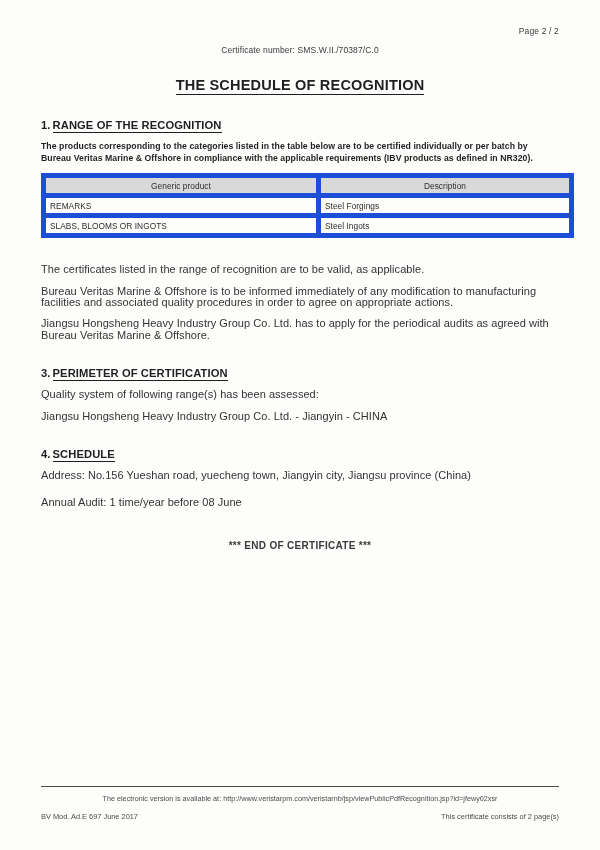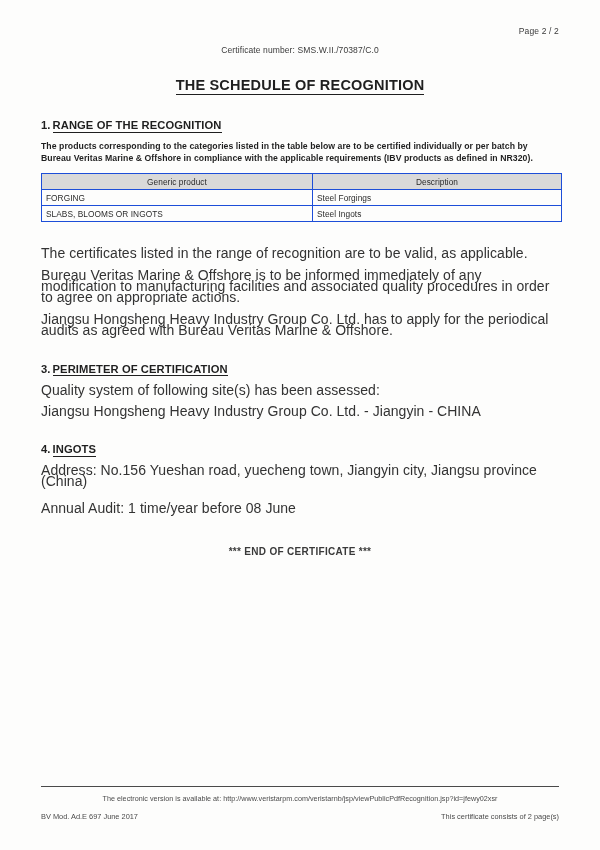--- a/index.html
+++ b/index.html
@@ -74,21 +74,21 @@
   }
   .sec-head .num {
     margin-right: 2px;
   }
   .sec-head .txt {
     border-bottom: 1.4px solid #1f1f1f;
     padding-bottom: 0.5px;
   }
 
   .para {
-    font-size: 14px;
+    font-size: 11px;
     line-height: 11.4px;
     color: #333;
     margin-top: 10px;
     letter-spacing: 0.05px;
   }
   .para.bold {
     font-weight: bold;
     font-size: 8.7px;
     line-height: 11.6px;
     color: #1f1f1f;
@@ -98,21 +98,21 @@
   }
 
   
   .tbl {
     border-collapse: collapse;
     width: 518px;
     margin-top: 9px;
     table-layout: fixed;
   }
   .tbl td, .tbl th {
-    border: 1px solid #1d4ed8;
+    border: 5px solid #1d4ed8;
     font-size: 8.3px;
     font-weight: normal;
     color: #2b2b2b;
     height: 15px;
     padding: 0 0 0 4px;
     vertical-align: middle;
     letter-spacing: 0.05px;
   }
   .tbl th {
     background: #d9d9d9;
@@ -184,48 +184,48 @@
 
       <table class="tbl">
         <thead>
           <tr>
             <th class="col-a">Generic product</th>
             <th class="col-b">Description</th>
           </tr>
         </thead>
         <tbody>
           <tr>
-            <td class="col-a">FORGING</td>
+            <td class="col-a">REMARKS</td>
             <td class="col-b">Steel Forgings</td>
           </tr>
           <tr>
             <td class="col-a">SLABS, BLOOMS OR INGOTS</td>
             <td class="col-b">Steel Ingots</td>
           </tr>
         </tbody>
       </table>
     </div>
 
     <div class="section">
       <div class="para">The certificates listed in the range of recognition are to be valid, as applicable.</div>
       <div class="para">Bureau Veritas Marine &amp; Offshore is to be informed immediately of any modification to manufacturing facilities and associated quality procedures in order to agree on appropriate actions.</div>
       <div class="para">Jiangsu Hongsheng Heavy Industry Group Co. Ltd. has to apply for the periodical audits as agreed with Bureau Veritas Marine &amp; Offshore.</div>
     </div>
 
     <div class="section">
       <div class="sec-head">
         <span class="num">3.</span><span class="txt">PERIMETER OF CERTIFICATION</span>
       </div>
-      <div class="para">Quality system of following site(s) has been assessed:</div>
+      <div class="para">Quality system of following range(s) has been assessed:</div>
       <div class="para">Jiangsu Hongsheng Heavy Industry Group Co. Ltd. - Jiangyin - CHINA</div>
     </div>
 
     <div class="section">
       <div class="sec-head">
-        <span class="num">4.</span><span class="txt">INGOTS</span>
+        <span class="num">4.</span><span class="txt">SCHEDULE</span>
       </div>
       <div class="para tight">Address: No.156 Yueshan road, yuecheng town, Jiangyin city, Jiangsu  province  (China)</div>
       <div class="para tight" style="margin-top:16px">Annual Audit: 1 time/year before 08 June</div>
     </div>
 
     <div class="end-mark">*** END OF CERTIFICATE ***</div>
 
   </div>
 
   <div class="footer">

